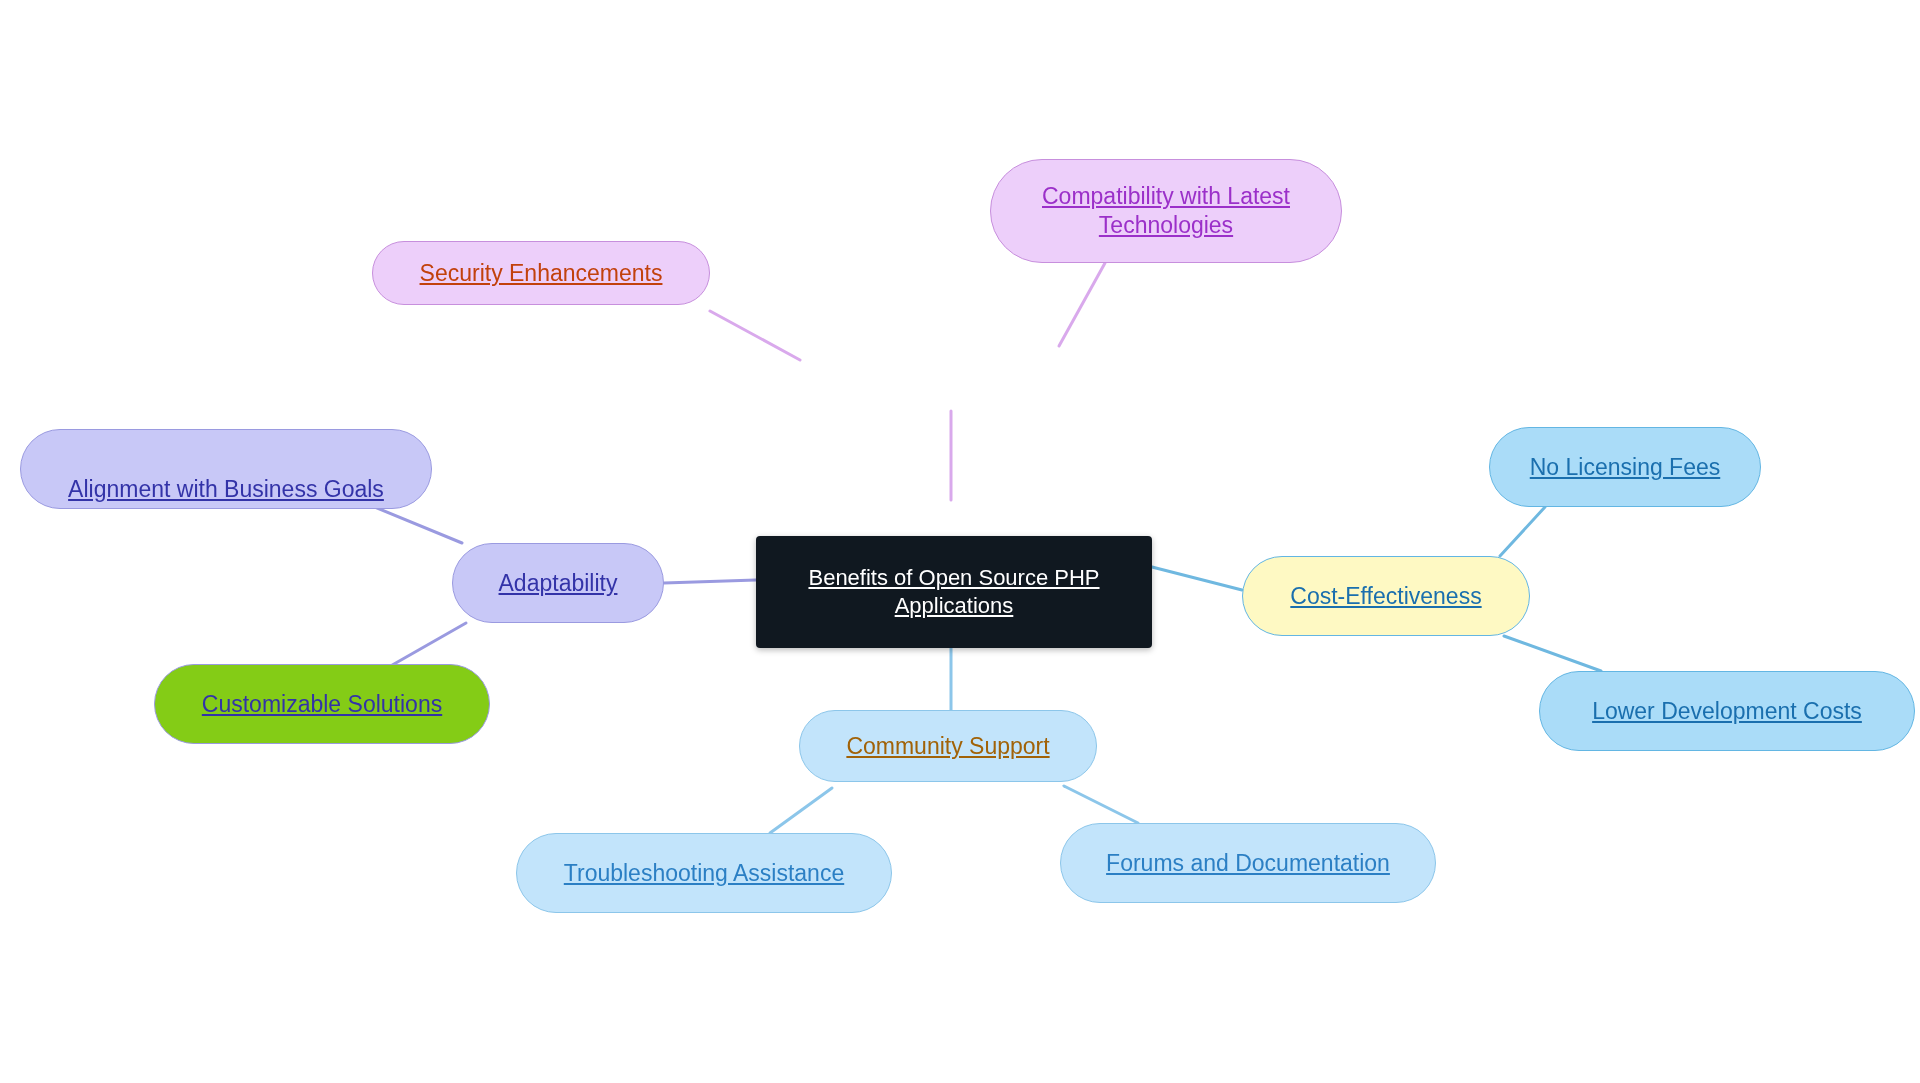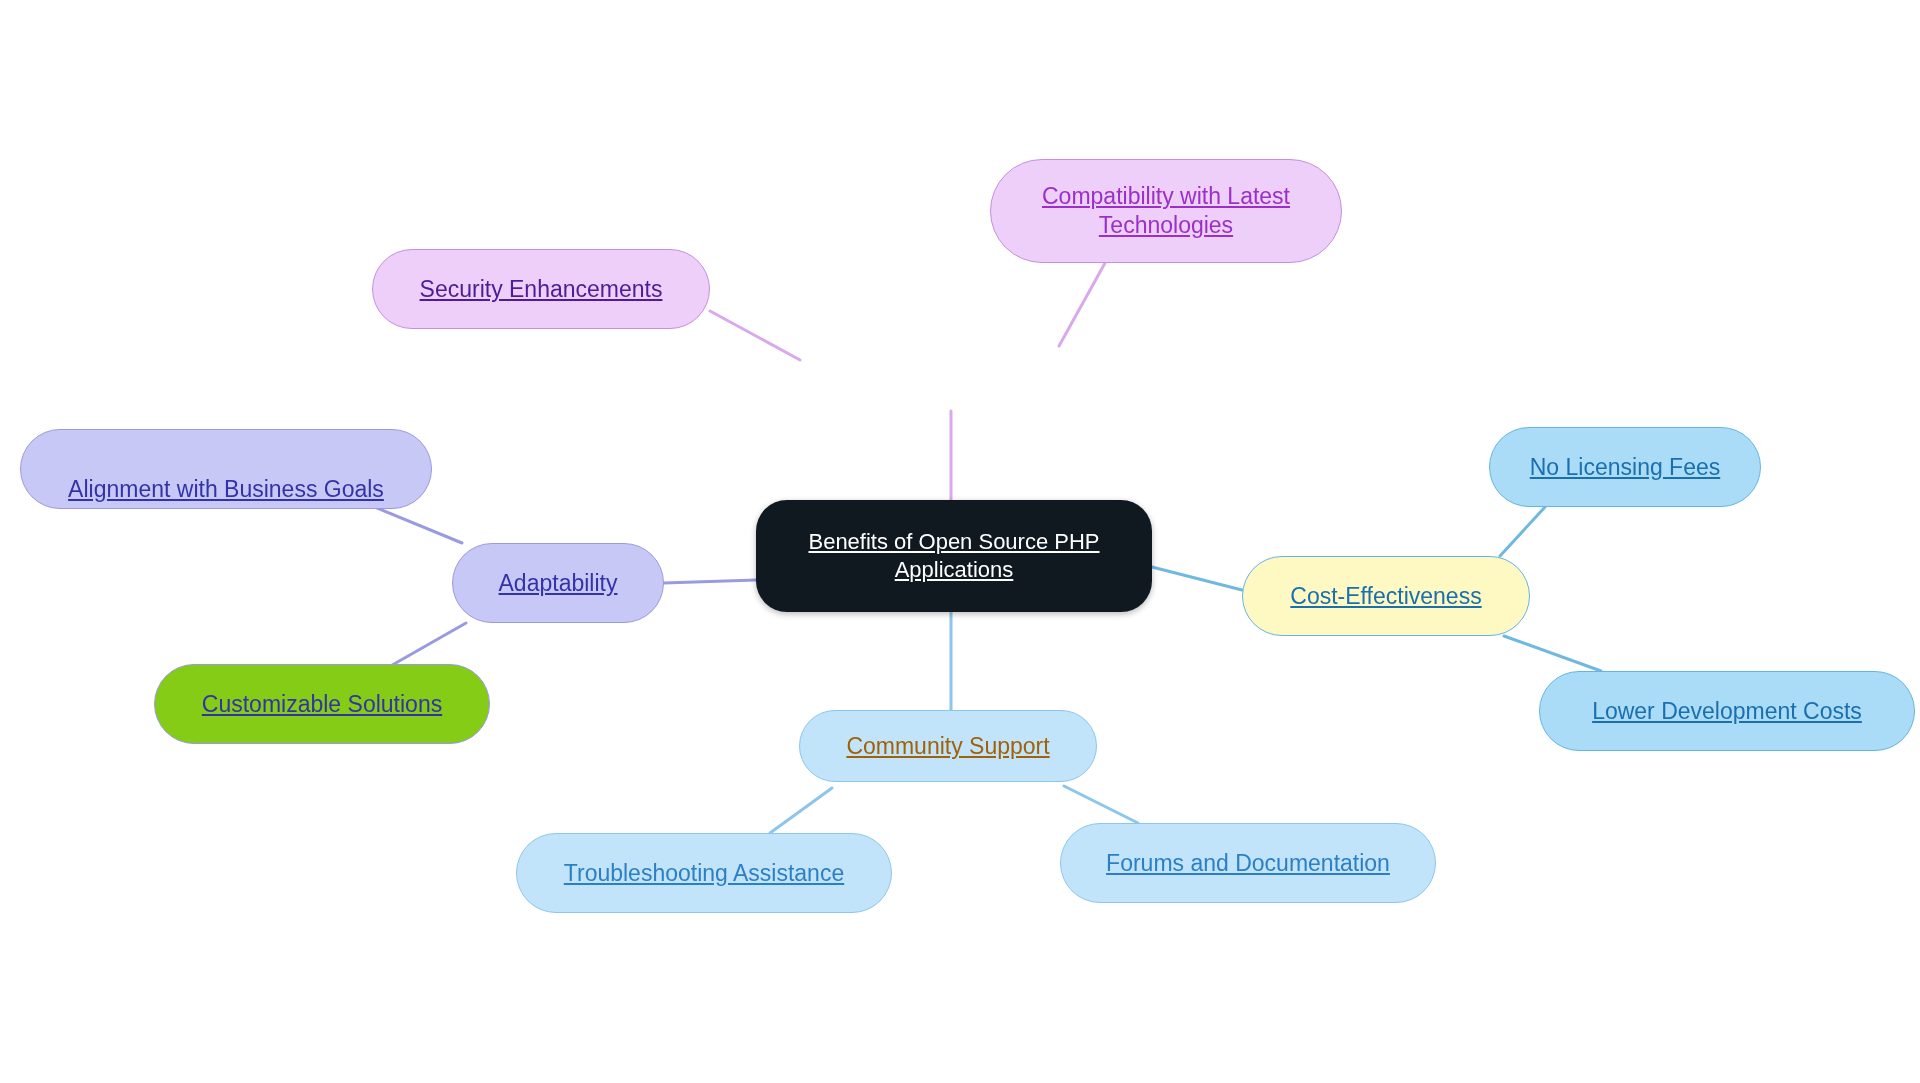--- a/index.html
+++ b/index.html
@@ -34,23 +34,24 @@
     text-align: center;
     border-radius: 999px;
     border-style: solid;
     border-width: 1.5px;
     line-height: 1.26;
     white-space: pre-line;
     padding: 4px 14px;
     text-decoration: underline;
   }
   .node.root {
-    border-radius: 31px;
+    border-radius: 4px;
     border-width: 0;
     box-shadow: 0 2px 6px rgba(0,0,0,0.28);
+    margin-top: 36px;
   }
 </style>
 </head>
 <body>
 
 <div id="canvas">
 
   <svg id="edges" width="1920" height="1083" viewBox="0 0 1920 1083">
       <line x1="951" y1="500" x2="951" y2="411" stroke="#d9a9ec" stroke-width="3" stroke-linecap="round"></line>
       <line x1="800" y1="360" x2="710" y2="311" stroke="#d9a9ec" stroke-width="3" stroke-linecap="round"></line>
@@ -63,21 +64,21 @@
       <line x1="1504" y1="636" x2="1601" y2="671" stroke="#6fb8e0" stroke-width="3" stroke-linecap="round"></line>
       <line x1="951" y1="612" x2="951" y2="710" stroke="#8cc6ea" stroke-width="3" stroke-linecap="round"></line>
       <line x1="832" y1="788" x2="770" y2="833" stroke="#8cc6ea" stroke-width="3" stroke-linecap="round"></line>
       <line x1="1064" y1="786" x2="1138" y2="823" stroke="#8cc6ea" stroke-width="3" stroke-linecap="round"></line>
     </svg>
 
   <div class="node root" style="left: 756px; top: 500px; width: 396px; height: 112px; background: rgb(16, 24, 32); border-color: rgb(16, 24, 32); color: rgb(255, 255, 255); font-size: 22px;">
     <span>Benefits of Open Source PHP
 Applications</span>
   </div>
-  <div class="node" style="left: 372px; top: 249px; width: 338px; height: 80px; background: rgb(237, 207, 250); border-color: rgb(199, 143, 221); color: #4c1d95; font-size: 23px;">
+  <div class="node" style="left: 372px; top: 241px; width: 338px; height: 64px; background: rgb(237, 207, 250); border-color: rgb(199, 143, 221); color: #c2410c; font-size: 23px;">
     <span>Security Enhancements</span>
   </div>
   <div class="node" style="left: 990px; top: 159px; width: 352px; height: 104px; background: rgb(237, 207, 250); border-color: rgb(199, 143, 221); color: rgb(155, 48, 201); font-size: 23px;">
     <span>Compatibility with Latest
 Technologies</span>
   </div>
   <div class="node" style="left: 452px; top: 543px; width: 212px; height: 80px; background: rgb(200, 200, 247); border-color: rgb(154, 154, 224); color: rgb(51, 51, 168); font-size: 23px;">
     <span>Adaptability</span>
   </div>
   <div class="node" style="left: 20px; top: 429px; width: 412px; height: 80px; background: rgb(200, 200, 247); border-color: rgb(154, 154, 224); color: rgb(51, 51, 168); font-size: 23px; align-items: flex-end;">

